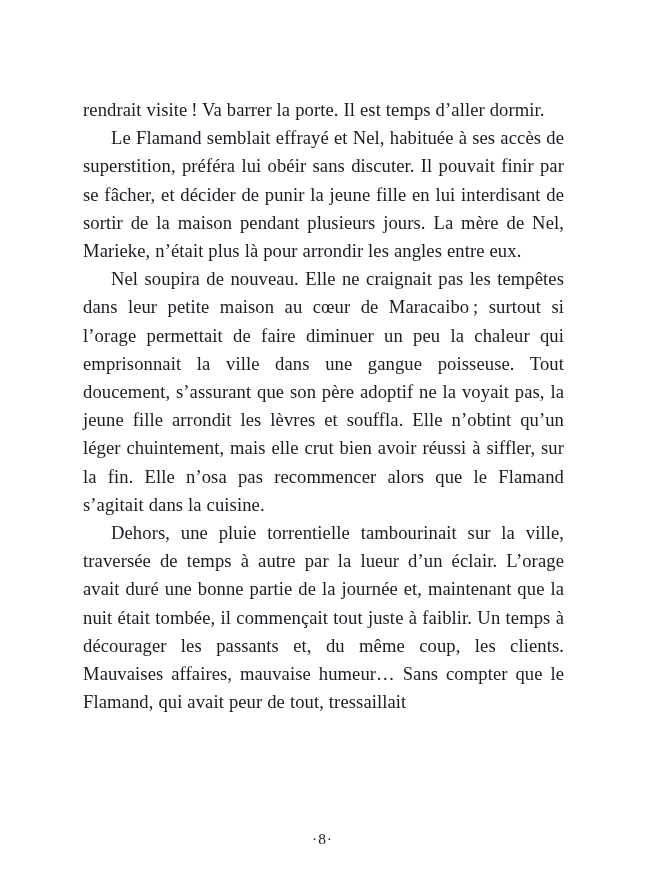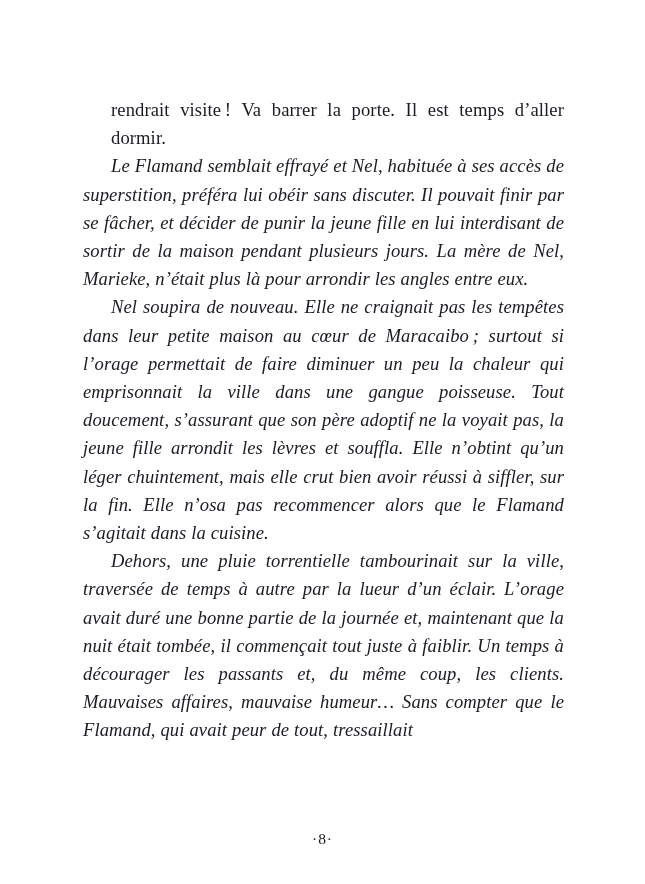--- a/index.html
+++ b/index.html
@@ -40,26 +40,24 @@
     line-height: 28.2px;
     text-align: justify;
     text-justify: inter-word;
     hyphens: none;
     letter-spacing: 0.005em;
     word-spacing: 0.01em;
   }
 
   .para.indent {
     text-indent: 28px;
-    font-style: italic;
   }
 
   .para.cont {
     text-indent: 0;
-    margin-left: 28px;
   }
 
   .folio {
     position: absolute;
     left: 0;
     top: 829px;
     width: 645px;
     text-align: center;
     font-size: 15.5px;
     line-height: 20px;

